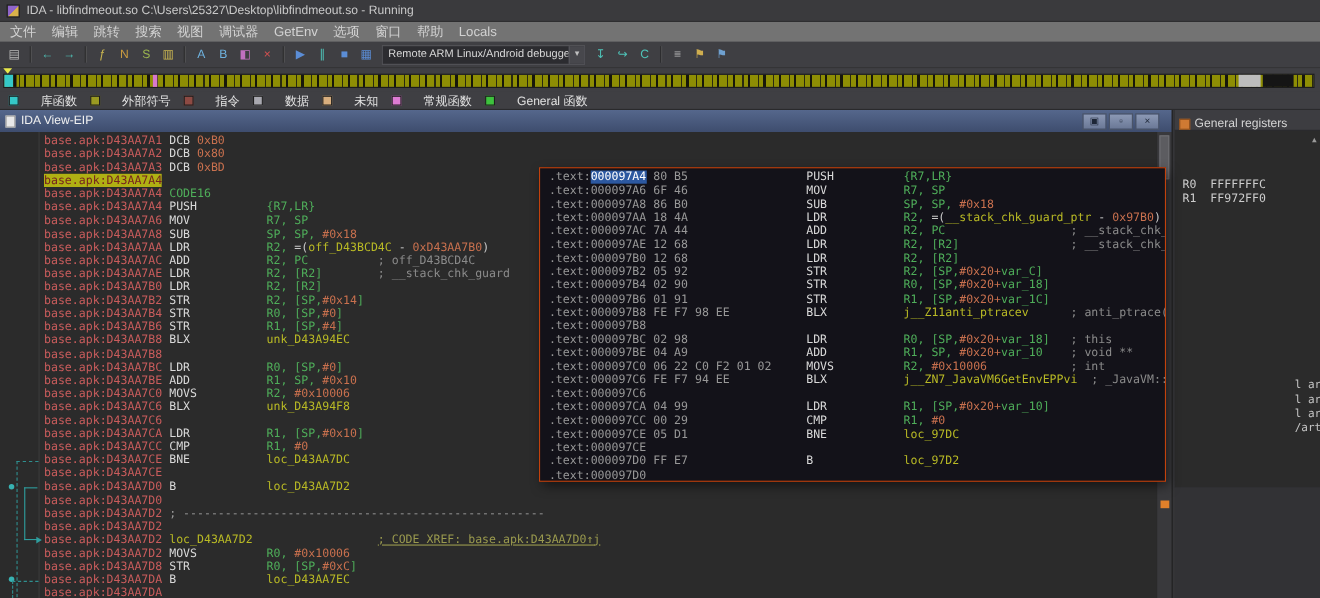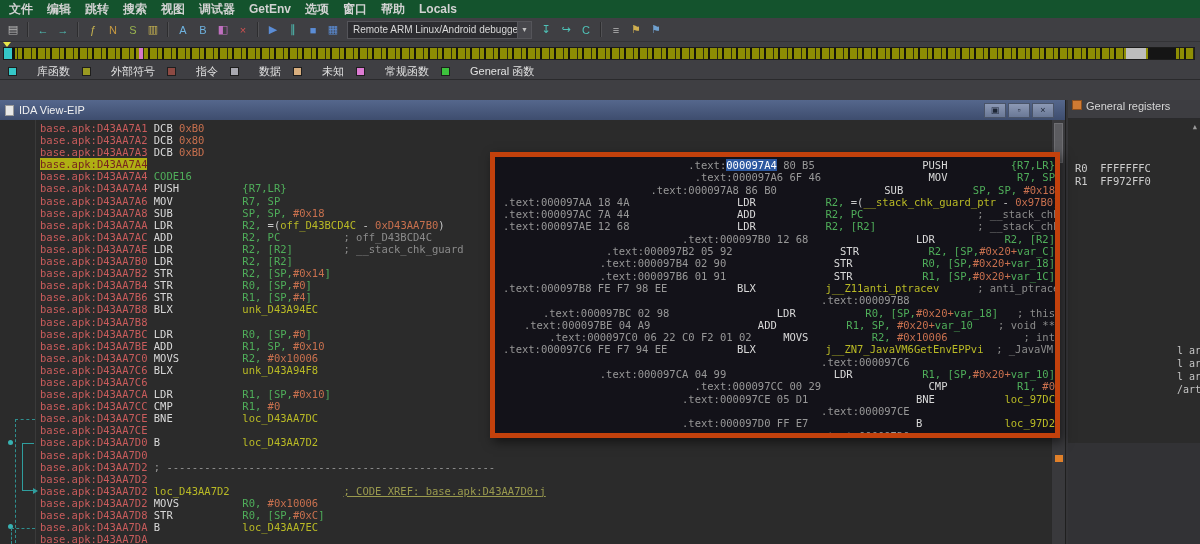--- a/index.html
+++ b/index.html
@@ -7,21 +7,21 @@
   body{font-family:"Liberation Sans","DejaVu Sans",sans-serif;background:#2b2b2b;}
   :root{
     --addr:#c95c5c; --addr_hl_bg:#b0b013; --addr_hl_text:#76231f; --mnem:#d9d9d9;
     --reg:#4fae5a; --imm:#c8704e; --name:#b9ba25; --comment:#8b8b8b; --xref:#9a9a4e;
     --gray:#989898; --plain:#c8c8c8; --dir:#4fae5a; --popup_sel_bg:#2c58a0;
   }
   .app{position:relative;width:1200px;height:544px;background:#3f3f43;}
   .titlebar{height:20px;background:#3a3a3d;display:flex;align-items:center;padding:0 6px;gap:6px;border-bottom:1px solid #2e2e30;}
   .appicon{width:12px;height:12px;background:linear-gradient(135deg,#8f65c9 0 50%,#d8b14a 50% 100%);border:1px solid #1f1f1f;}
   .title-text{font-size:11px;color:#c9c9c9;white-space:nowrap;}
-  .menubar{height:18px;background:#14532d;display:flex;align-items:center;padding:0 2px;font-weight:bold;}
+  .menubar{height:18px;background:#737373;display:flex;align-items:center;padding:0 2px;}
   .menu-item{font-size:12px;color:#d2d2d2;padding:0 7px;height:100%;display:flex;align-items:center;cursor:default;}
   .toolbar{height:24px;background:#3f3f43;display:flex;align-items:center;padding:0 4px;gap:2px;border-bottom:1px solid #333336;}
   .tbicon{width:18px;height:18px;display:flex;align-items:center;justify-content:center;font-size:11px;border-radius:2px;}
   .tbsep{width:2px;height:15px;border-left:1px solid #2d2d2f;border-right:1px solid #515154;margin:0 3px;}
   .combo{height:18px;display:flex;align-items:center;background:#2c2c30;border:1px solid #55555a;color:#d8d8d8;font-size:10px;padding-left:5px;margin:0 3px;}
   .combo-text{width:164px;overflow:hidden;white-space:nowrap;}
   .combo-arrow{width:14px;height:16px;display:flex;align-items:center;justify-content:center;font-size:7px;color:#c0c0c0;background:#47474c;border-left:1px solid #55555a;}
   .navrow{height:21px;background:#3f3f43;position:relative;}
   .nav-pointer{position:absolute;left:3px;top:0;width:0;height:0;border-left:4px solid transparent;border-right:4px solid transparent;border-top:5px solid #e8e84a;}
   .navband{position:absolute;left:3px;top:5px;width:1192px;height:13px;border:1px solid #1c1c1c;
@@ -54,42 +54,46 @@
   .c-gray{color:var(--gray);} .c-plain{color:var(--plain);} .c-dir{color:var(--dir);}
   .jump-dot{position:absolute;width:5px;height:5px;border-radius:50%;background:#38b2b2;left:8px;}
   .jmp-a{position:absolute;left:22px;top:343px;width:12px;height:48px;border-left:1px solid #2f9e9e;border-top:1px solid #2f9e9e;border-bottom:1px solid #2f9e9e;}
   .jmp-ah{position:absolute;left:33px;top:388px;width:0;height:0;border-left:5px solid #2f9e9e;border-top:3px solid transparent;border-bottom:3px solid transparent;}
   .jmp-b{position:absolute;left:15px;top:319px;width:20px;height:124px;border-left:1px dashed #2f8f8f;border-top:1px dashed #2f8f8f;}
   .jmp-c{position:absolute;left:11px;top:428px;width:24px;height:16px;border-left:1px dashed #2f8f8f;border-top:1px dashed #2f8f8f;}
   .vscroll{position:absolute;right:0;top:20px;width:14px;bottom:0;background:#39393c;border-left:1px solid #2a2a2a;}
   .vthumb{position:absolute;left:2px;right:2px;top:3px;height:40px;background:#5c5c60;border:1px solid #6e6e72;}
   .vmarker{position:absolute;left:3px;width:8px;height:7px;top:335px;background:#e0802a;}
   .right-panel{position:absolute;left:1068px;top:0;width:132px;height:444px;background:#323235;}
-  .panel-titlebar{height:19px;background:#3d3d41;border-bottom:1px solid #2a2a2c;display:flex;align-items:flex-start;gap:4px;padding:0 4px;}
+  .panel-titlebar{height:19px;background:#3d3d41;border-bottom:1px solid #2a2a2c;display:flex;align-items:flex-end;gap:4px;padding:0 4px;}
   .panel-title-text{font-size:11px;color:#d5d5d5;white-space:nowrap;}
   .regs-icon{width:10px;height:10px;background:#cf7a33;border:1px solid #8a4e1d;}
   .locals-icon{width:10px;height:10px;background:#5a8fd0;border:1px solid #35597f;}
   .reg-window{position:absolute;left:0;top:0;right:0;height:343px;background:#2b2b2b;}
   .reg-body{position:relative;height:324px;font-family:"DejaVu Sans Mono","Liberation Mono",monospace;font-size:10.5px;line-height:13px;padding:4px 0 0 7px;color:#cccccc;white-space:pre;}
   .reg-row{height:13px;}
   .reg-name,.reg-value{color:#cdcdcd;}
   .scroll-up{position:absolute;top:2px;right:3px;font-size:7px;color:#9a9a9a;}
   .frag{position:absolute;left:109px;font-size:10px;color:#c4c4c4;font-family:"DejaVu Sans Mono",monospace;white-space:pre;}
   .locals-window{position:absolute;left:0;top:343px;right:0;bottom:0;background:#323235;border-top:1px solid #1f1f1f;}
   .locals-header{height:17px;background:#4b4b42;border-bottom:1px solid #2a2a2a;font-size:11px;color:#e0e0e0;padding:1px 5px;}
   .locals-body{position:absolute;top:36px;bottom:0;left:0;right:0;background:#343437;}
-  .popup{position:absolute;left:490px;top:52px;width:570px;height:286px;background:#131219;border:5px solid #c2410c;
+  .popup{position:absolute;left:490px;top:52px;width:570px;height:286px;background:#131219;border:1px solid #c2410c;
     box-shadow:3px 4px 10px rgba(0,0,0,0.55);z-index:60;overflow:hidden;padding:2px 0 0 8px;
-    font-family:"DejaVu Sans Mono","Liberation Mono",monospace;font-size:10.5px;line-height:12.3px;white-space:pre;text-align:right;}
+    font-family:"DejaVu Sans Mono","Liberation Mono",monospace;font-size:10.5px;line-height:12.3px;white-space:pre;}
 </style>
 </head>
 <body>
 
 <div class="app">
 
+  <div class="titlebar">
+    <span class="appicon"></span>
+    <span class="title-text">IDA - libfindmeout.so C:\Users\25327\Desktop\libfindmeout.so - Running</span>
+  </div>
 
   <div class="menubar" id="menubar">
       <span class="menu-item">文件</span>
       <span class="menu-item">编辑</span>
       <span class="menu-item">跳转</span>
       <span class="menu-item">搜索</span>
       <span class="menu-item">视图</span>
       <span class="menu-item">调试器</span>
       <span class="menu-item">GetEnv</span>
       <span class="menu-item">选项</span>

